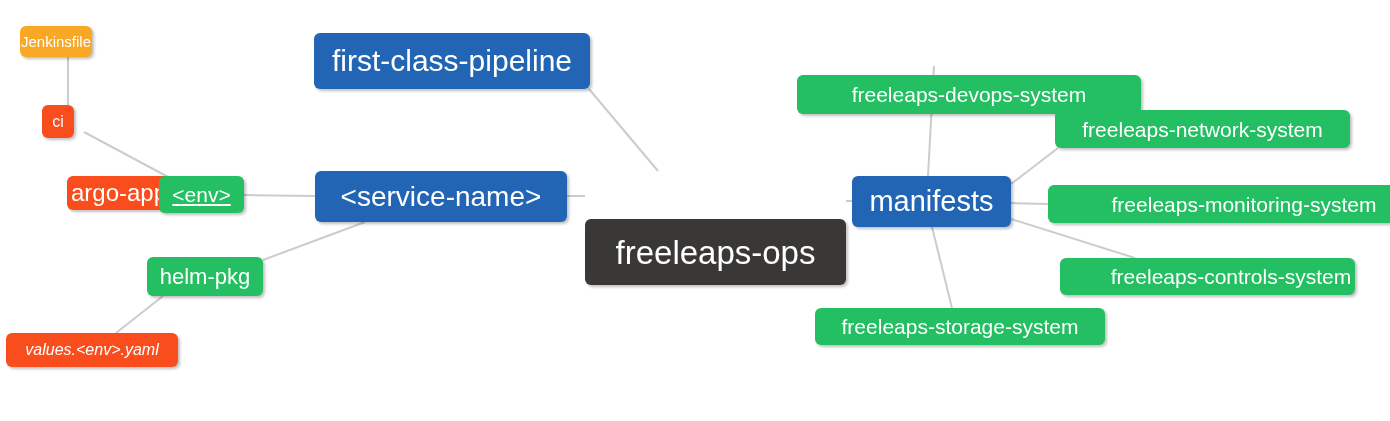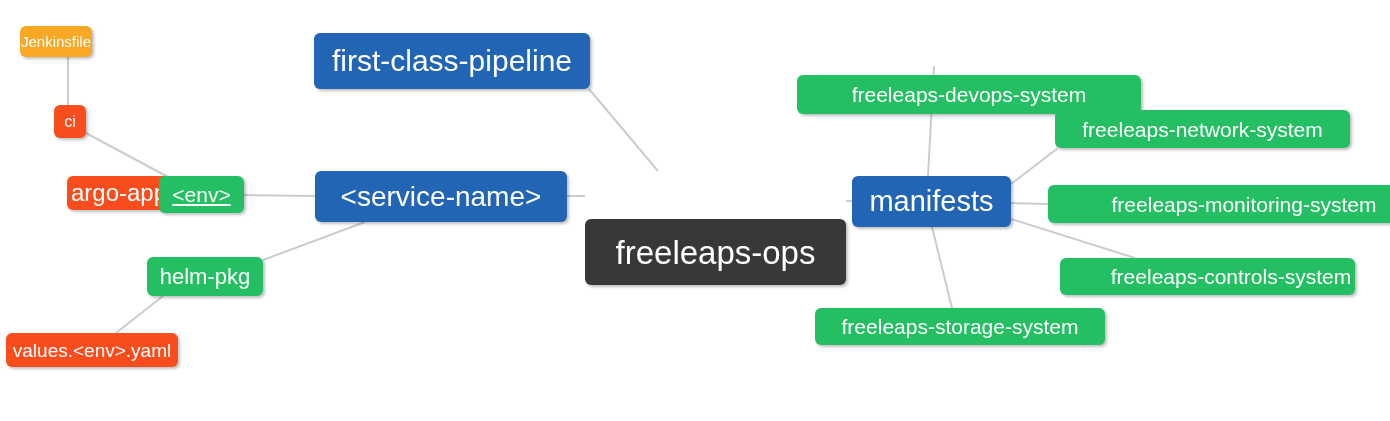--- a/index.html
+++ b/index.html
@@ -63,25 +63,25 @@
     <line x1="567" y1="196" x2="585" y2="196"></line>
     <line x1="846" y1="201" x2="852" y2="201"></line>
     <line x1="928" y1="176" x2="934" y2="66"></line>
     <line x1="1011" y1="184" x2="1058" y2="148"></line>
     <line x1="1011" y1="203" x2="1048" y2="204"></line>
     <line x1="1011" y1="219" x2="1135" y2="258"></line>
     <line x1="932" y1="227" x2="952" y2="308"></line>
   </svg>
 
   <div class="node node-orange" style="left:20px;  top:26px;  width:72px;  height:31px; font-size:15px;">Jenkinsfile</div>
-  <div class="node node-red" style="left:54px;  top:105px; width:32px;  height:33px; font-size:16px;">ci</div>
+  <div class="node node-red" style="left:42px;  top:105px; width:32px;  height:33px; font-size:16px;">ci</div>
   <div class="node node-red" style="left:31px;  top:176px; width:104px;  height:34px; font-size:24px;margin-left:36px;">argo-app</div>
   <div class="node node-green" style="left:159px; top:176px; width:85px;  height:37px; font-size:21px;text-decoration:underline;">&lt;env&gt;</div>
   <div class="node node-green" style="left:147px; top:257px; width:116px; height:39px; font-size:22px;">helm-pkg</div>
-  <div class="node node-red" style="left:6px;   top:333px; width:172px; height:34px; font-size:19px;">values.&lt;env&gt;.yaml</div>
+  <div class="node node-red" style="left:6px;   top:333px; width:172px; height:34px; font-size:16px;font-style:italic;">values.&lt;env&gt;.yaml</div>
   <div class="node node-blue" style="left:314px; top:33px;  width:276px; height:56px; font-size:30px;">first-class-pipeline</div>
   <div class="node node-blue" style="left:315px; top:171px; width:252px; height:51px; font-size:28px;">&lt;service-name&gt;</div>
   <div class="node node-dark" style="left:585px; top:171px; width:261px; height:66px; font-size:33px;margin-top:48px;">freeleaps-ops</div>
   <div class="node node-blue" style="left:852px; top:176px; width:159px; height:51px; font-size:29px;">manifests</div>
   <div class="node node-green" style="left:797px; top:27px;  width:344px; height:39px; font-size:21px;margin-top:48px;">freeleaps-devops-system</div>
   <div class="node node-green" style="left:1055px;top:110px; width:295px; height:38px; font-size:21px;">freeleaps-network-system</div>
   <div class="node node-green" style="left:1048px;top:185px; width:392px; height:38px; font-size:21px;">freeleaps-monitoring-system</div>
   <div class="node node-green" style="left:1060px;top:258px; width:295px; height:37px; font-size:21px;padding-left:47px;">freeleaps-controls-system</div>
   <div class="node node-green" style="left:815px; top:308px; width:290px; height:37px; font-size:21px;">freeleaps-storage-system</div>
 

